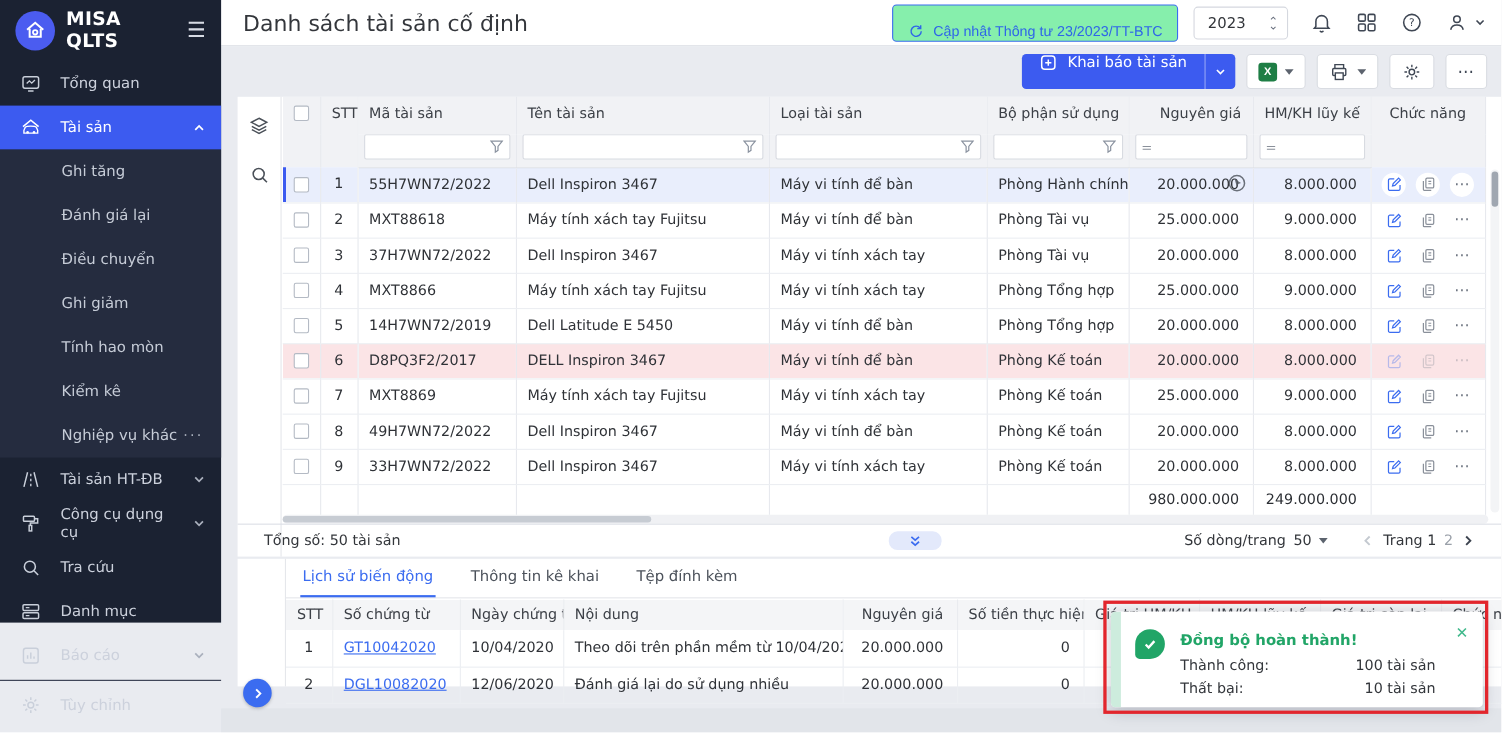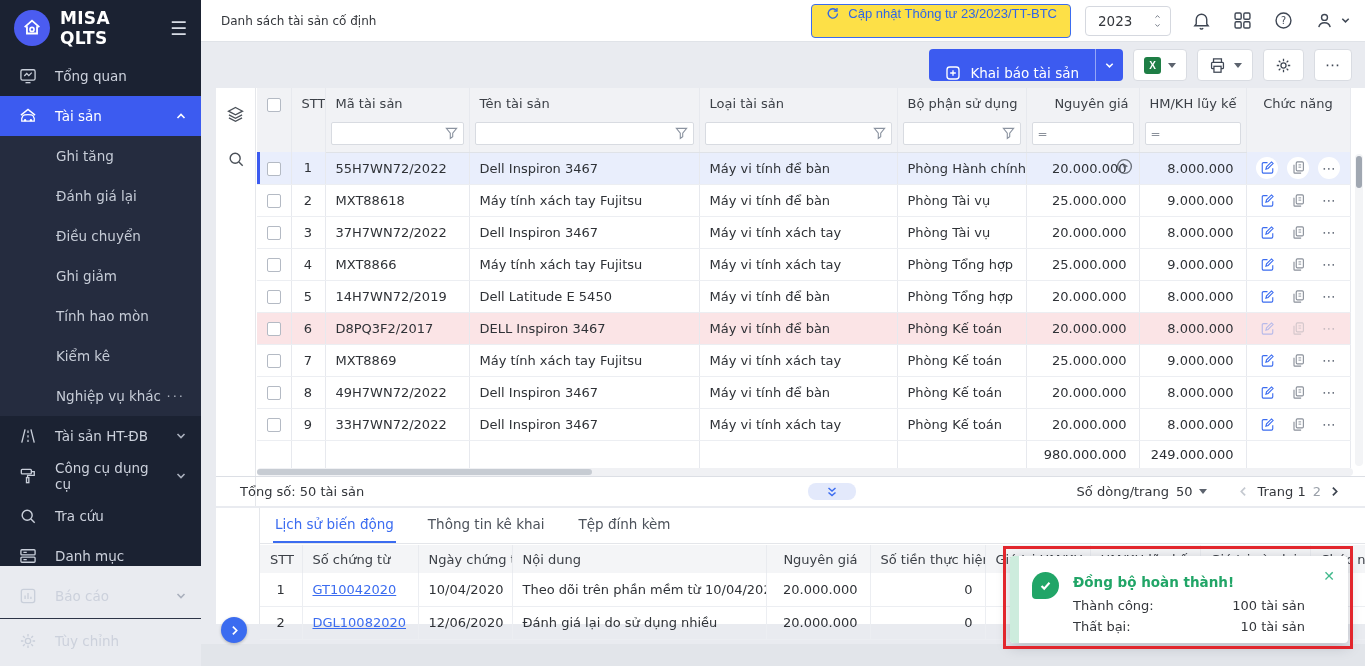--- a/index.html
+++ b/index.html
@@ -15,30 +15,30 @@
   .sitem{display:flex;align-items:center;height:40px;padding:0 14px 0 18px;gap:17px;color:#ccd1dc;cursor:pointer}
   .sitem .lbl{flex:1;font-size:13.5px}
   .sitem.active{background:#3c5bf0;color:#fff}
   .submenu{background:#252c3f}
   .ssub{display:flex;align-items:center;height:40px;padding:0 16px 0 56px;color:#c6ccd7;font-size:13.5px;cursor:pointer}
   .ssub .lbl{flex:1}
   .sdiv{height:1px;background:#2d3447;margin:2px 0}
   .dots{color:#aab0bd;letter-spacing:2px;font-size:13px}
   
   .topbar{position:absolute;left:201px;top:0;width:1164px;height:42px;background:#fff;border-bottom:1px solid #e0e3e8;display:flex;align-items:center;padding:0 14px 0 20px;z-index:20}
-  .ptitle{font-size:12px;color:#33363b;flex:1}
-  .upd-btn{display:flex;align-items:flex-end;gap:8px;height:30px;padding:16px 13px;border:1px solid #3b6cf0;border-radius:4px;color:#2f66e8;background:#fde047;cursor:pointer;font-size:13px;white-space:nowrap}
+  .ptitle{font-size:20px;color:#33363b;flex:1}
+  .upd-btn{display:flex;align-items:flex-start;gap:8px;height:30px;padding:16px 13px;border:1px solid #3b6cf0;border-radius:4px;color:#2f66e8;background:#86efac;cursor:pointer;font-size:13px;white-space:nowrap}
   .yearbox{display:flex;align-items:center;height:30px;width:86px;border:1px solid #d5d8df;border-radius:4px;margin-left:14px;padding:0 8px 0 12px;gap:8px;cursor:pointer}
   .yearbox .yr{flex:1;font-size:13.5px;color:#33363b}
   .spin{display:flex;flex-direction:column;gap:2px}
   .tico{margin-left:20px;cursor:pointer;display:flex;align-items:center;color:#3f4754}
   
   .toolbar{position:absolute;left:201px;top:43px;width:1164px;height:44px;display:flex;align-items:center;justify-content:flex-end;gap:10px;padding-right:13px;z-index:10}
   .declare{display:flex;height:32px;background:#3c5bf0;border-radius:4px;color:#fff;cursor:pointer;overflow:hidden}
-  .declare .dmain{display:flex;align-items:flex-end;gap:9px;padding:0 16px;font-size:13.5px}
+  .declare .dmain{display:flex;align-items:flex-start;gap:9px;padding:0 16px;font-size:13.5px}
   .declare .dsplit{width:28px;display:flex;align-items:center;justify-content:center;border-left:1px solid rgba(255,255,255,.45)}
   .wbtn{height:32px;background:#fff;border:1px solid #d9dce2;border-radius:4px;display:flex;align-items:center;justify-content:center;gap:7px;padding:0 10px;cursor:pointer;color:#3f4754}
   .xls{width:17px;height:17px;background:#1e7e45;border-radius:3px;color:#fff;font-size:10px;font-weight:bold;display:flex;align-items:center;justify-content:center}
   .caret{width:0;height:0;border-left:4px solid transparent;border-right:4px solid transparent;border-top:5px solid #5c636e}
   .morebtn{font-size:15px;color:#3f4754;letter-spacing:1px}
   
   .panel{position:absolute;left:216px;top:88px;width:1149px;height:418px;background:#fff;z-index:5}
   .strip{position:absolute;left:0;top:0;width:40px;height:100%;border-right:1px solid #e5e7eb;display:flex;flex-direction:column;align-items:center;padding-top:16px;gap:24px}
   .strip .si{color:#4a5058;cursor:pointer}
   table.main{position:absolute;left:41px;top:0;border-collapse:collapse;table-layout:fixed;width:1093px}

